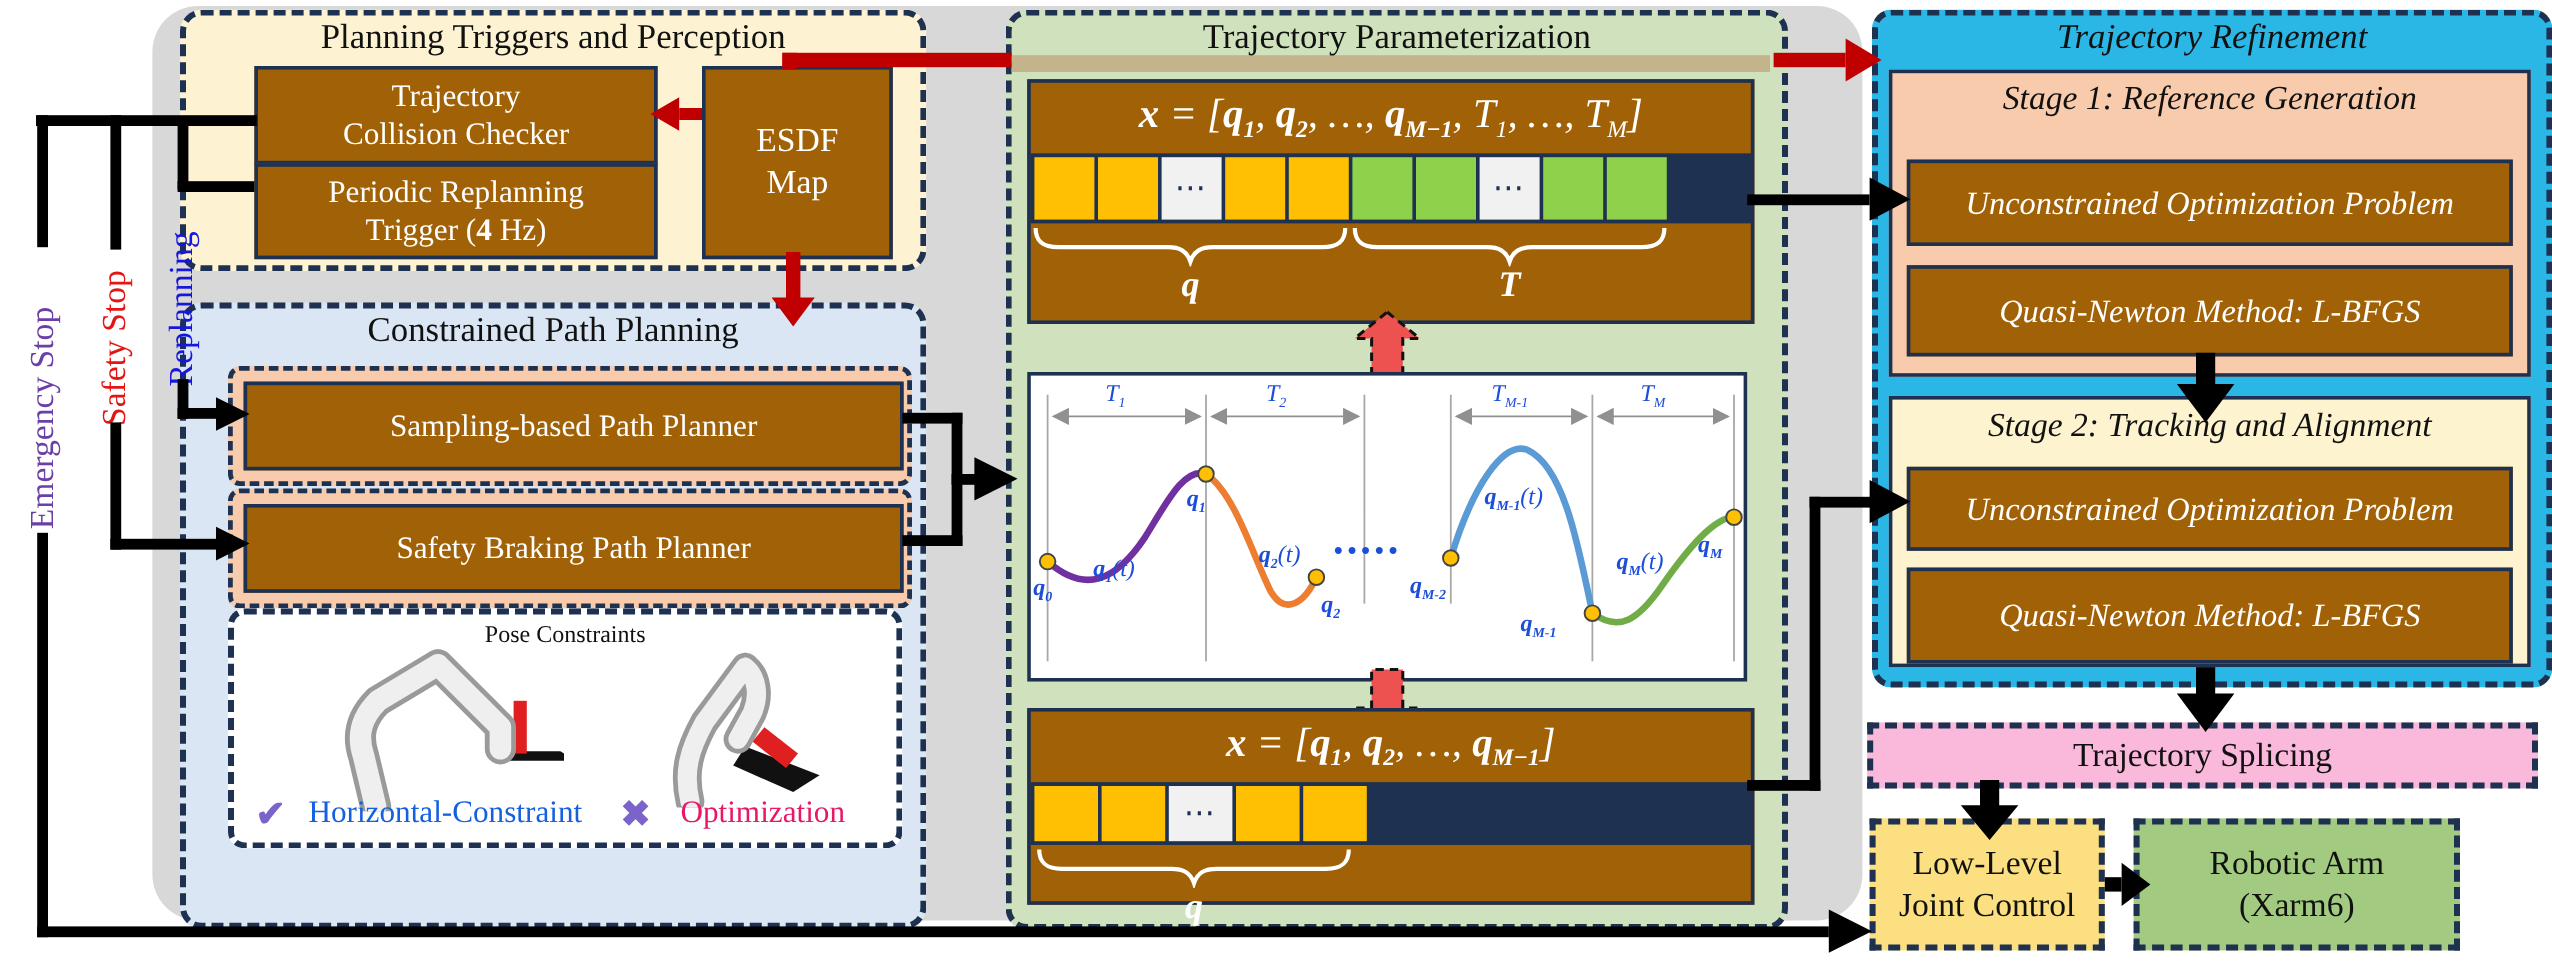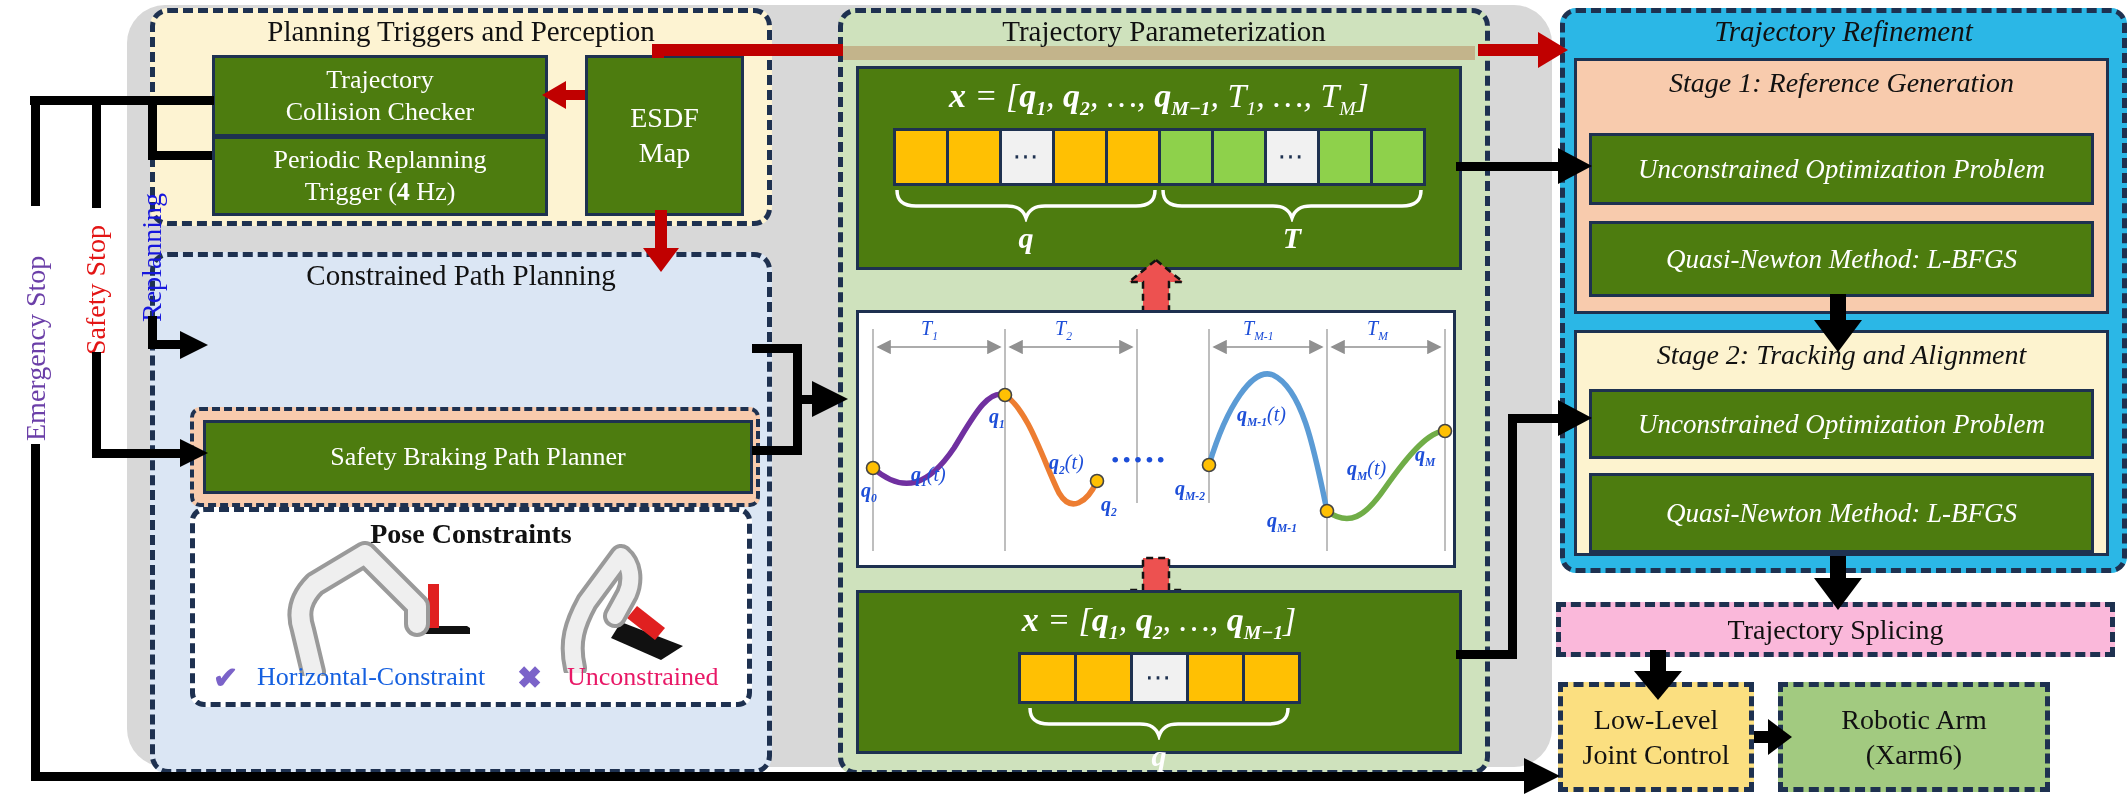--- a/index.html
+++ b/index.html
@@ -5,22 +5,22 @@
   html,body{margin:0;padding:0;background:#fff;}
   #page{position:relative;width:2127px;height:810px;background:#fff;overflow:hidden;
         font-family:"Liberation Serif","DejaVu Serif",serif;}
   .abs{position:absolute;}
   
   #gray-bg{left:127px;top:5px;width:1425px;height:762px;background:#d8d8d8;border-radius:38px;}
   
   .panel{position:absolute;border:5px dashed #1e3150;}
   .round{border-radius:18px;}
   .ptitle{position:absolute;left:0;right:0;top:2px;text-align:center;font-size:29px;color:#111;white-space:nowrap;}
-  .navy{position:absolute;background:#4d7c0f;border:3px solid #1e3150;color:#fff;
-        display:flex;flex-direction:column;align-items:center;justify-content:center;
+  .navy{position:absolute;background:#a16207;border:3px solid #1e3150;color:#fff;
+        display:flex;flex-direction:column;justify-content:center;
         text-align:center;font-size:26px;line-height:1.22;}
   .wrap{position:absolute;background:#f8cbad;border:4px dashed #1e3150;border-radius:10px;padding:9px;}
   .wrap .navy{position:relative;width:100%;height:68px;}
   
   .eq{width:100%;text-align:center;font-style:italic;font-size:34px;color:#fff;margin-top:6px;white-space:nowrap;}
   .eq .bb,.plbl .bb{font-weight:bold;}
   sub{font-size:58%;}
   .cellrow{display:flex;gap:3px;background:#1e3150;border:3px solid #1e3150;margin-top:8px;}
   .cell{width:50px;height:52px;display:flex;align-items:center;justify-content:center;
         font-size:26px;color:#1e3150;letter-spacing:2px;}
@@ -61,43 +61,46 @@
       <span class="plbl" style="position:static;font-style:normal;font-size:26px;color:#fff;"><span>Trigger (</span><span class="bb">4</span><span> Hz)</span></span>
     </div>
     <div class="navy" style="left:430px;top:42px;width:153px;height:155px;font-size:28px;">
       <span>ESDF</span>
       <span>Map</span>
     </div>
   </div>
 
   <div class="panel round" style="left:150px;top:252px;width:612px;height:512px;background:#dbe6f4;">
     <div class="ptitle">Constrained Path Planning</div>
+    <div class="wrap" style="left:35px;top:48px;width:544px;">
+      <div class="navy">Sampling-based Path Planner</div>
+    </div>
     <div class="wrap" style="left:35px;top:150px;width:544px;">
       <div class="navy">Safety Braking Path Planner</div>
     </div>
     <div class="panel" style="left:35px;top:250px;width:552px;height:190px;background:#fff;border-radius:14px;">
-      <div class="ptitle" style="font-size:28px;top:6px;font-weight:bold;">Pose Constraints</div>
+      <div class="ptitle" style="font-size:20px;top:6px;">Pose Constraints</div>
 
       <svg class="abs" style="left:40px;top:14px;" width="235" height="150" viewBox="0 0 235 150">
         <path d="M170,100 L232,100 L244,108 L182,108 Z" fill="#111"></path>
         <rect x="193" y="58" width="11" height="44" fill="#e02020"></rect>
         <path d="M78,146 L68,104 C62,86 66,72 80,58 L130,28 M130,28 L182,80 L182,98" fill="none" stroke="#9a9a9a" stroke-width="26" stroke-linecap="round" stroke-linejoin="round"></path>
         <path d="M78,146 L68,104 C62,86 66,72 80,58 L130,28 M130,28 L182,80 L182,98" fill="none" stroke="#efefef" stroke-width="18" stroke-linecap="round" stroke-linejoin="round"></path>
       </svg>
 
       <svg class="abs" style="left:318px;top:16px;" width="210" height="145" viewBox="0 0 210 145">
         <path d="M108,94 L170,118 L148,132 L98,110 Z" fill="#111"></path>
         <polygon points="124,78 152,100 142,112 114,90" fill="#e02020"></polygon>
         <path d="M62,140 C56,114 62,96 74,74 L108,28 M108,28 C118,36 120,52 114,66 L102,88" fill="none" stroke="#9a9a9a" stroke-width="24" stroke-linecap="round" stroke-linejoin="round"></path>
         <path d="M62,140 C56,114 62,96 74,74 L108,28 M108,28 C118,36 120,52 114,66 L102,88" fill="none" stroke="#efefef" stroke-width="16" stroke-linecap="round" stroke-linejoin="round"></path>
       </svg>
       <span class="abs" style="left:18px;top:148px;font-size:30px;font-weight:bold;color:#7b63c9;">✔</span>
       <span class="abs" style="left:62px;top:150px;font-size:26px;color:#1560e0;">Horizontal-Constraint</span>
       <span class="abs" style="left:322px;top:148px;font-size:30px;font-weight:bold;color:#7b63c9;">✖</span>
-      <span class="abs" style="left:372px;top:150px;font-size:26px;color:#e81866;">Unconstrained</span>
+      <span class="abs" style="left:372px;top:150px;font-size:26px;color:#e81866;">Optimization</span>
     </div>
   </div>
 
   <div class="panel round" style="left:838px;top:8px;width:642px;height:757px;background:#cfe2bd;">
     <div class="abs" style="left:0;top:33px;width:632px;height:14px;background:#c3b48b;"></div>
     <div class="ptitle">Trajectory Parameterization</div>
 
     <div class="navy" style="left:13px;top:53px;width:600px;height:198px;justify-content:flex-start;">
       <div class="eq"><span class="bb">x</span><span> = [</span><span class="bb">q</span><sub class="bb">1</sub><span>, </span><span class="bb">q</span><sub class="bb">2</sub><span>, …, </span><span class="bb">q</span><sub class="bb">M−1</sub><span>, T</span><sub>1</sub><span>, …, T</span><sub>M</sub><span>]</span></div>
       <div class="cellrow">

